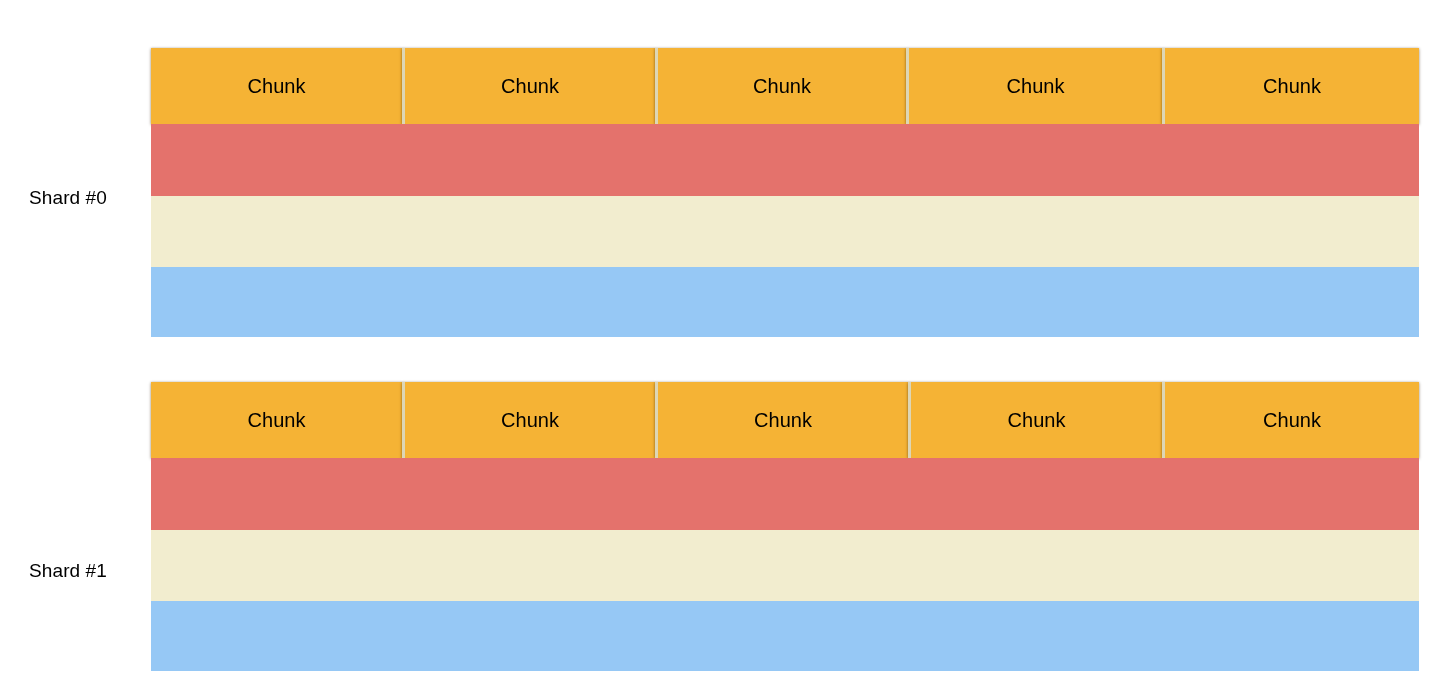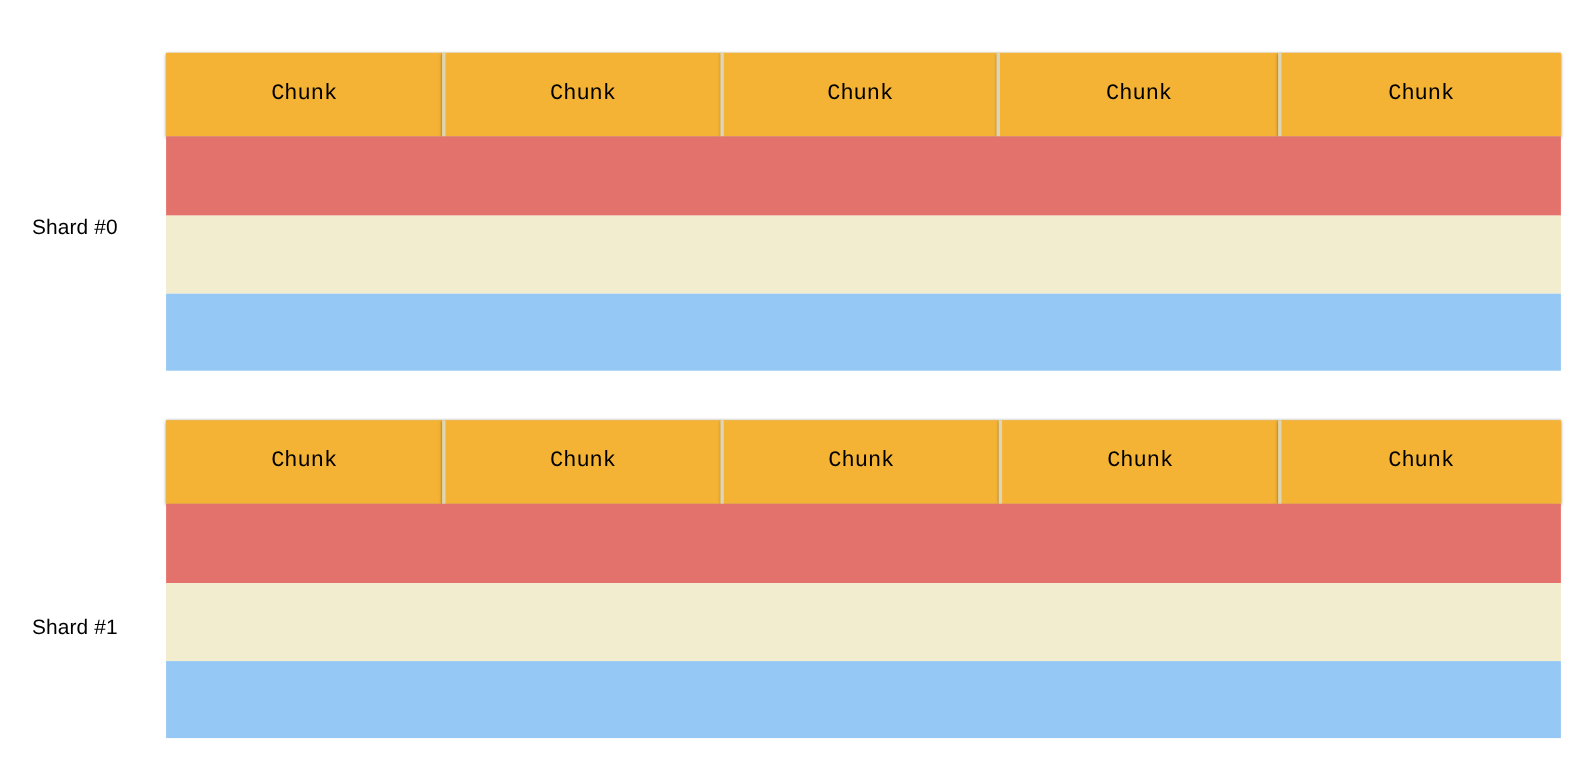--- a/index.html
+++ b/index.html
@@ -35,21 +35,21 @@
     position: absolute;
     left: 0;
     width: 136px;
     text-align: center;
     font-size: 19px;
     line-height: 22px;
     color: #000000;
     letter-spacing: 0.1px;
     white-space: nowrap;
   }
-  .shard-group.shard-0 .shard-label { top: 149px; }
+  .shard-group.shard-0 .shard-label { top: 139px; }
   .shard-group.shard-1 .shard-label { top: 135px; margin-top: 43px; }
 
   
   .band {
     position: absolute;
     left: 151px;
     width: 1268px;
   }
 
   
@@ -64,21 +64,20 @@
     height: 76px;
     background: #f5b335;
     display: flex;
     align-items: center;
     justify-content: center;
     font-size: 20px;
     line-height: 24px;
     color: #000000;
     box-sizing: border-box;
     box-shadow: 0 1px 3px rgba(60,40,10,0.42), 0 0 2px rgba(60,40,10,0.20);
-    font-family: Liberation Mono, monospace;
   }
   .chunk + .chunk {
     border-left: 3px solid #ddd6b6;
   }
   .chunk-label {
     pointer-events: none;
   }
 
   
   .band-red {

